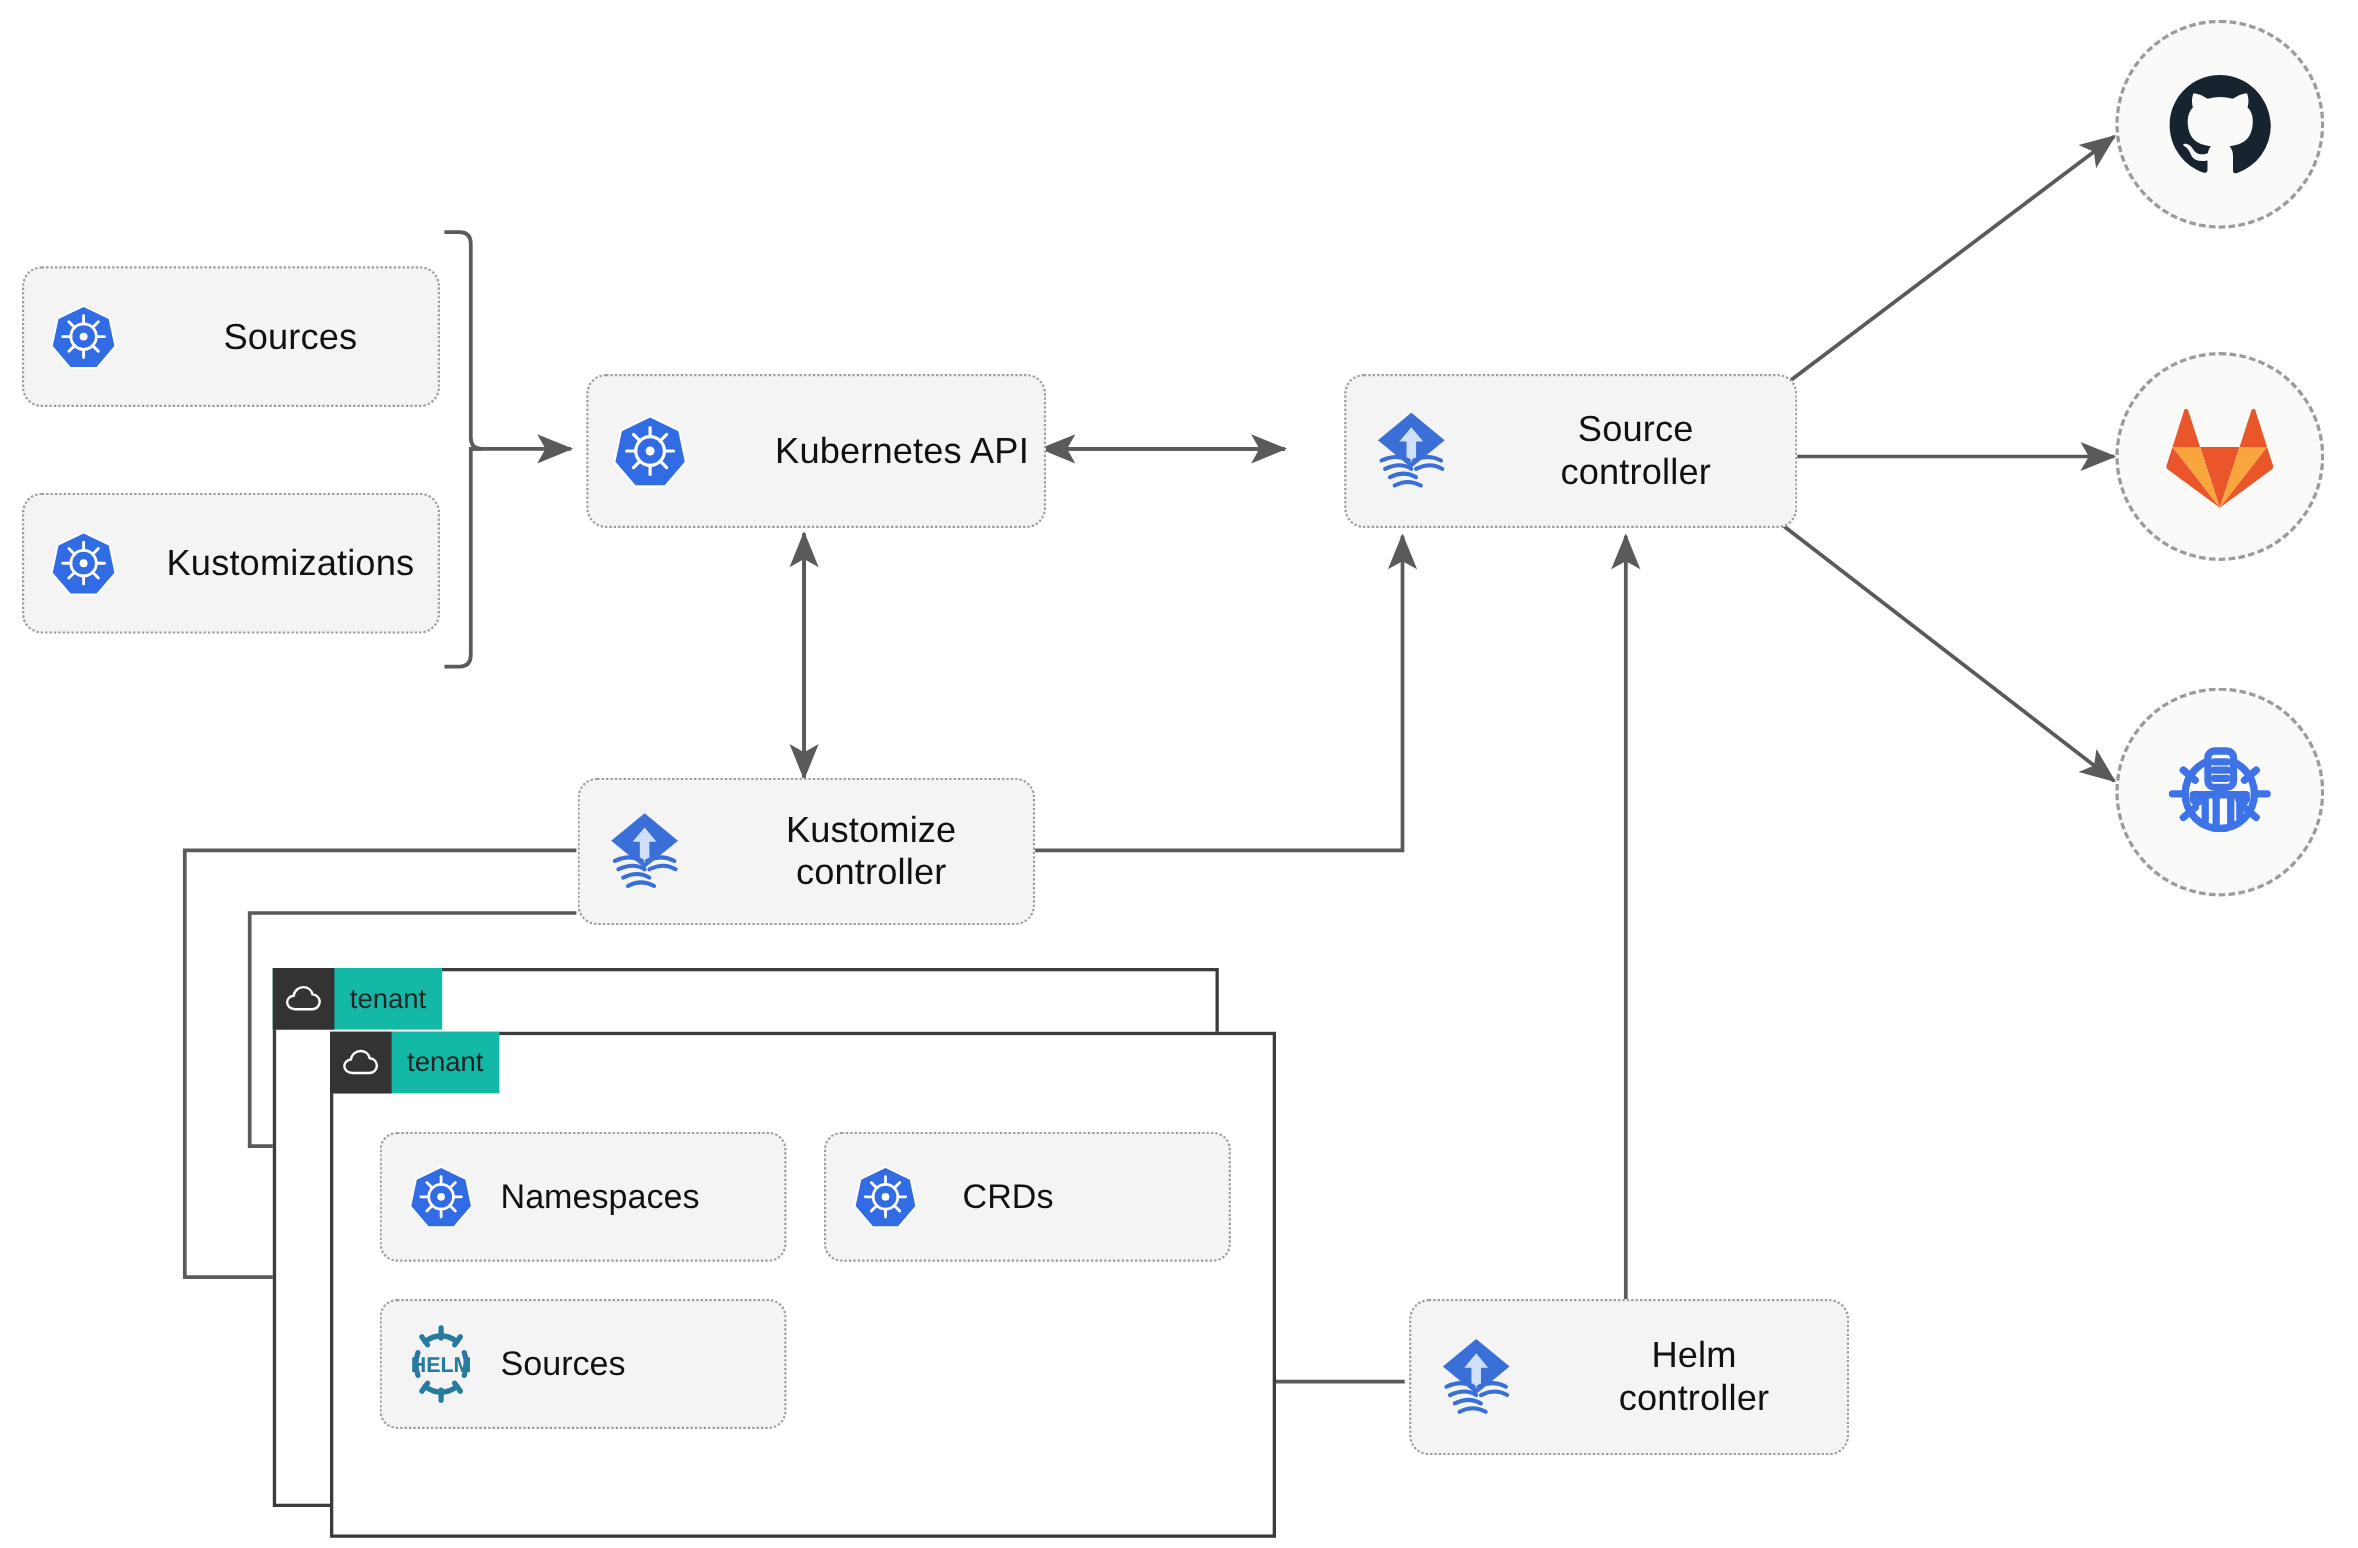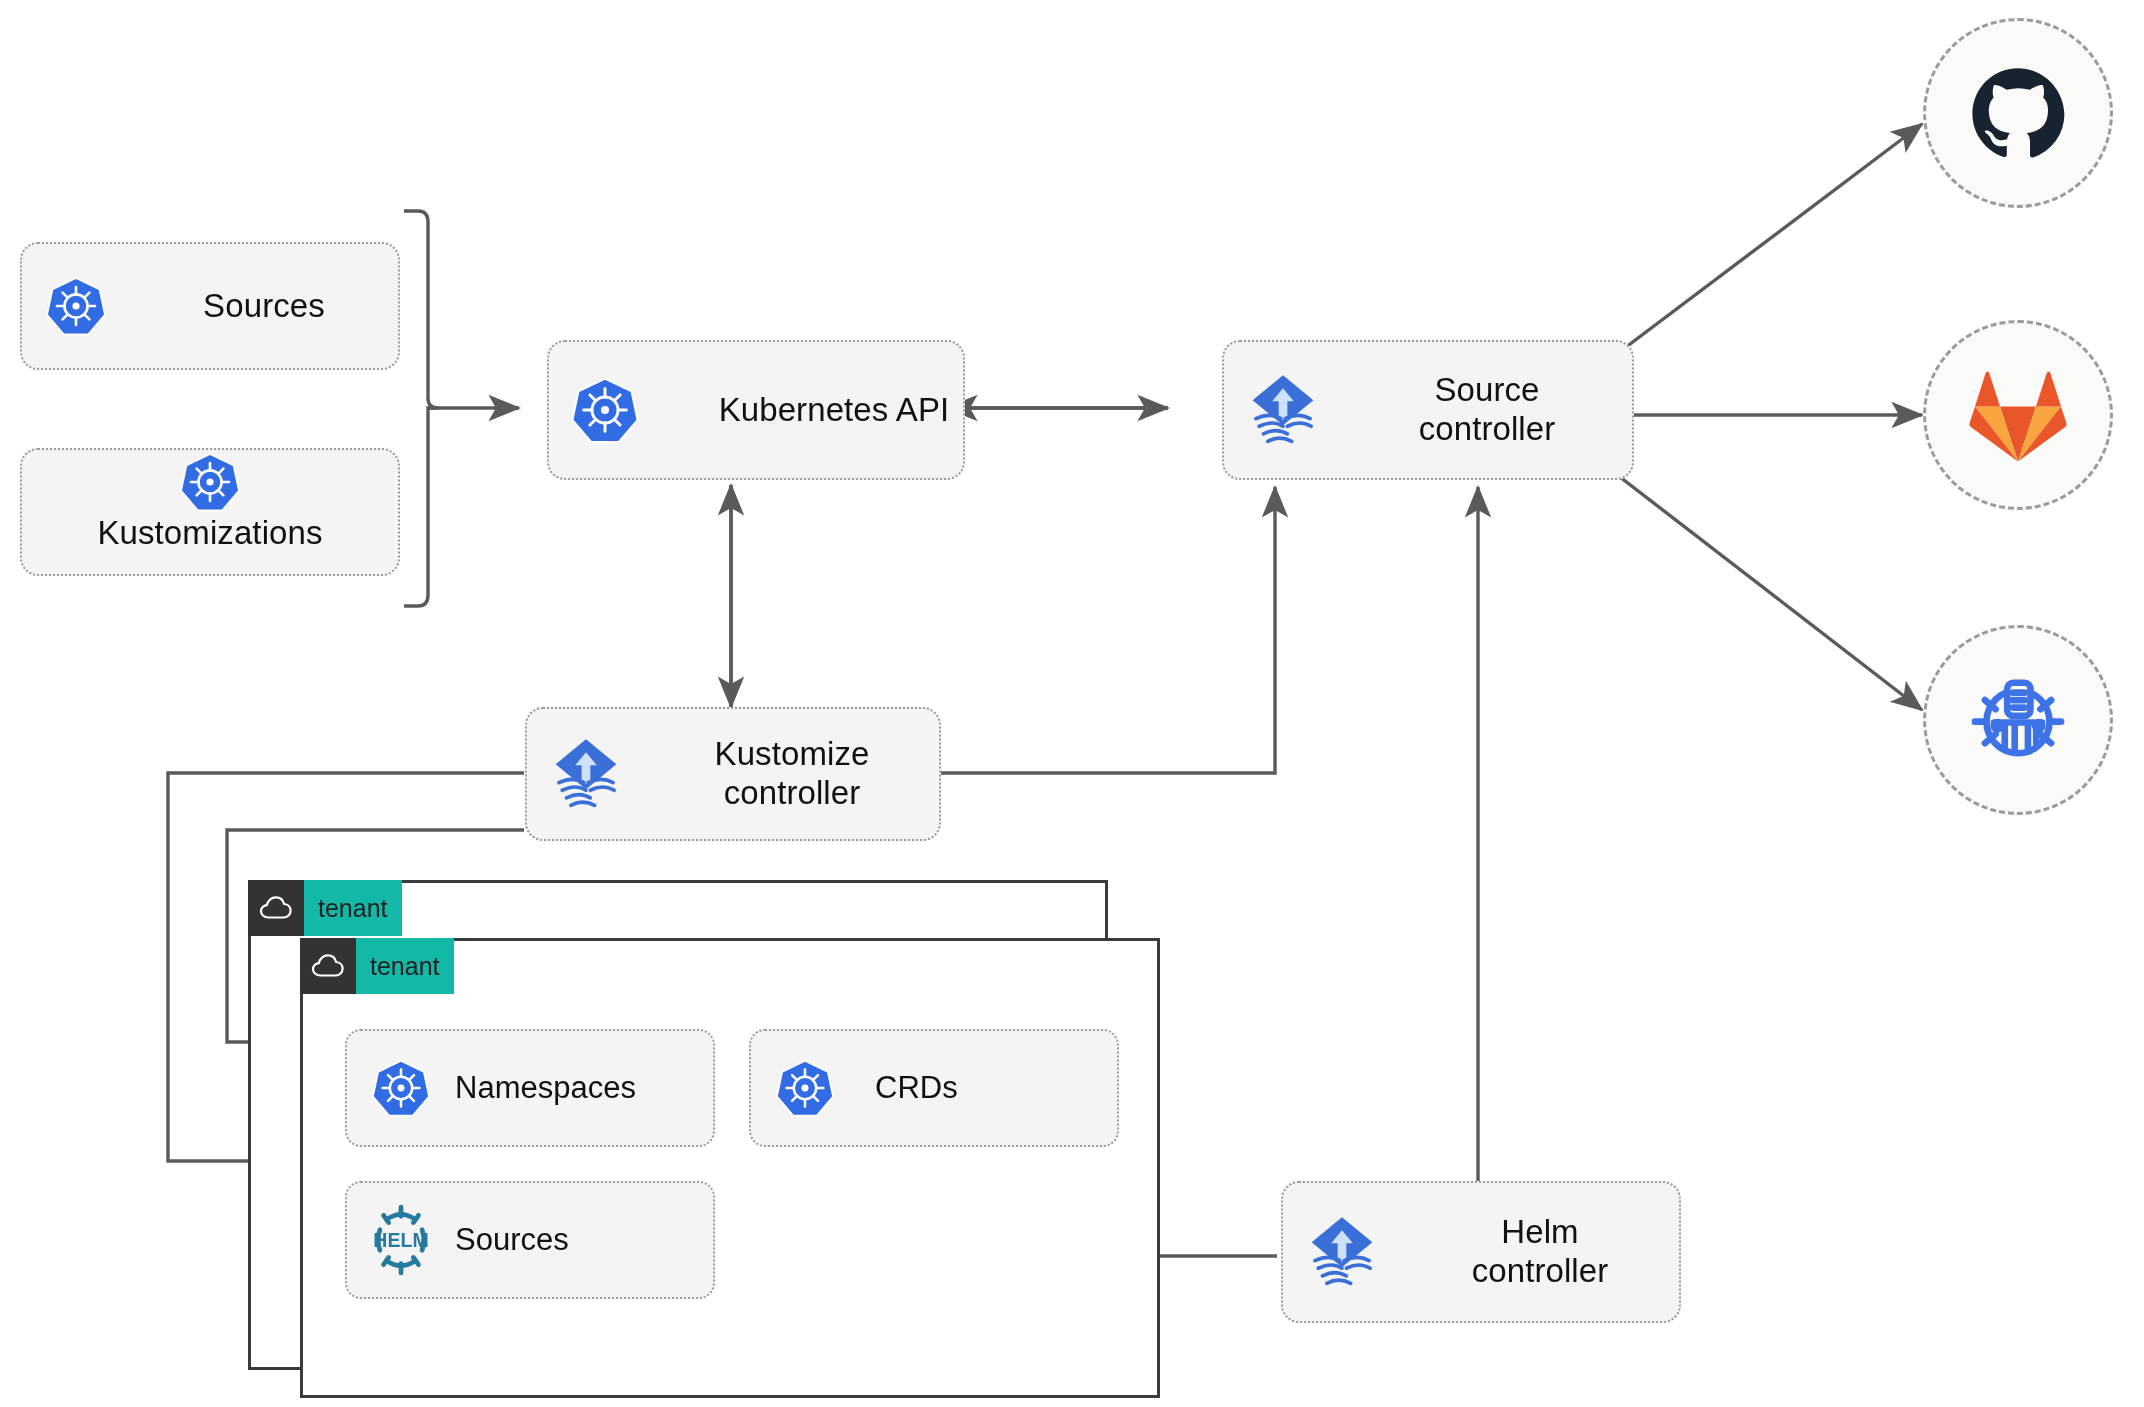--- a/index.html
+++ b/index.html
@@ -92,21 +92,21 @@
             <path d="M40.2 40.2 L45.4 45.4"></path>
           <path d="M45.4 18.6 L40.2 23.8"></path>
             <path d="M23.8 40.2 L18.6 45.4"></path>
         </g>
         <circle cx="32" cy="32" r="3.6" fill="#fff"></circle>
       </svg>
     </span>
     <span class="lbl">Sources</span>
   </div>
 
-  <div class="node" style="left:20px;top:448px;width:380px;height:128px;flex-direction:column;">
+  <div class="node" style="left:20px;top:448px;width:380px;height:128px;">
     <span class="ico" style="width:108px;">
       <svg width="64" height="64" viewBox="0 0 64 64">
         <path d="M32 3.2 L56.4 15 L62 41.4 L44.6 61.6 L19.4 61.6 L2 41.4 L7.6 15 Z" fill="#fff"></path>
         <path d="M32 5 L54.8 16 L60 40.6 L43.8 59.6 L20.2 59.6 L4 40.6 L9.2 16 Z" fill="#326CE5"></path>
         <g fill="none" stroke="#fff" stroke-width="2.6" stroke-linecap="round">
           <circle cx="32" cy="32" r="11.6"></circle>
           <path d="M32 13 L32 20.4"></path>
             <path d="M32 43.6 L32 51"></path>
           <path d="M13 32 L20.4 32"></path>
             <path d="M43.6 32 L51 32"></path>
@@ -114,21 +114,21 @@
             <path d="M40.2 40.2 L45.4 45.4"></path>
           <path d="M45.4 18.6 L40.2 23.8"></path>
             <path d="M23.8 40.2 L18.6 45.4"></path>
         </g>
         <circle cx="32" cy="32" r="3.6" fill="#fff"></circle>
       </svg>
     </span>
     <span class="lbl">Kustomizations</span>
   </div>
 
-  <div class="node" style="left:547px;top:340px;width:418px;height:140px;gap:44px;">
+  <div class="node" style="left:533px;top:340px;width:418px;height:140px;gap:44px;">
     <span class="ico" style="width:112px;">
       <svg width="72" height="72" viewBox="0 0 64 64">
         <path d="M32 3.2 L56.4 15 L62 41.4 L44.6 61.6 L19.4 61.6 L2 41.4 L7.6 15 Z" fill="#fff"></path>
         <path d="M32 5 L54.8 16 L60 40.6 L43.8 59.6 L20.2 59.6 L4 40.6 L9.2 16 Z" fill="#326CE5"></path>
         <g fill="none" stroke="#fff" stroke-width="2.6" stroke-linecap="round">
           <circle cx="32" cy="32" r="11.6"></circle>
           <path d="M32 13 L32 20.4"></path>
             <path d="M32 43.6 L32 51"></path>
           <path d="M13 32 L20.4 32"></path>
             <path d="M43.6 32 L51 32"></path>

